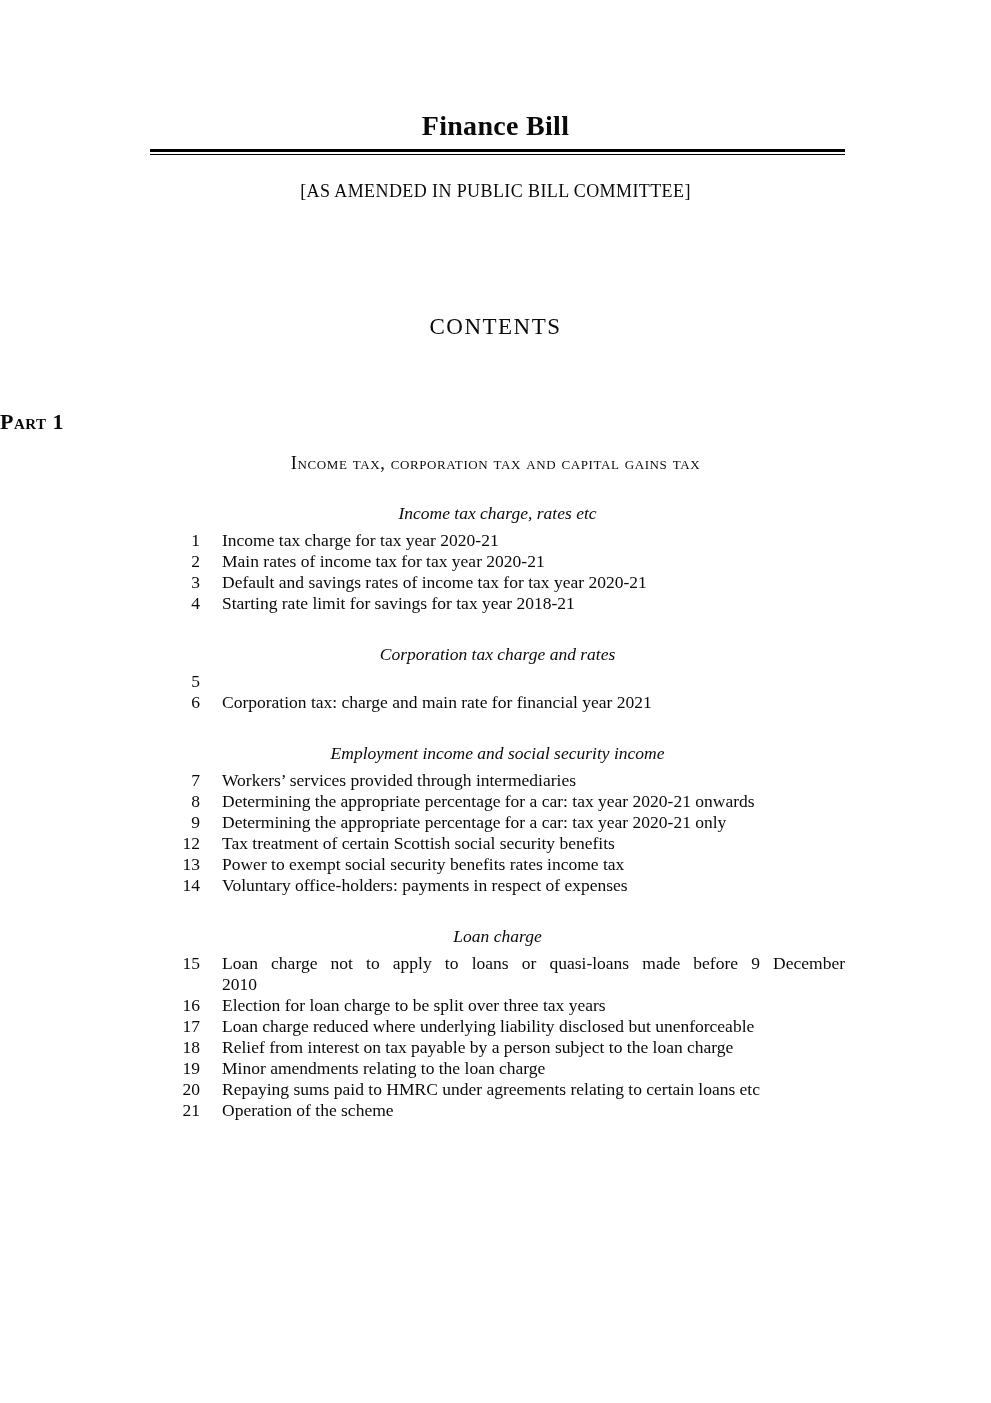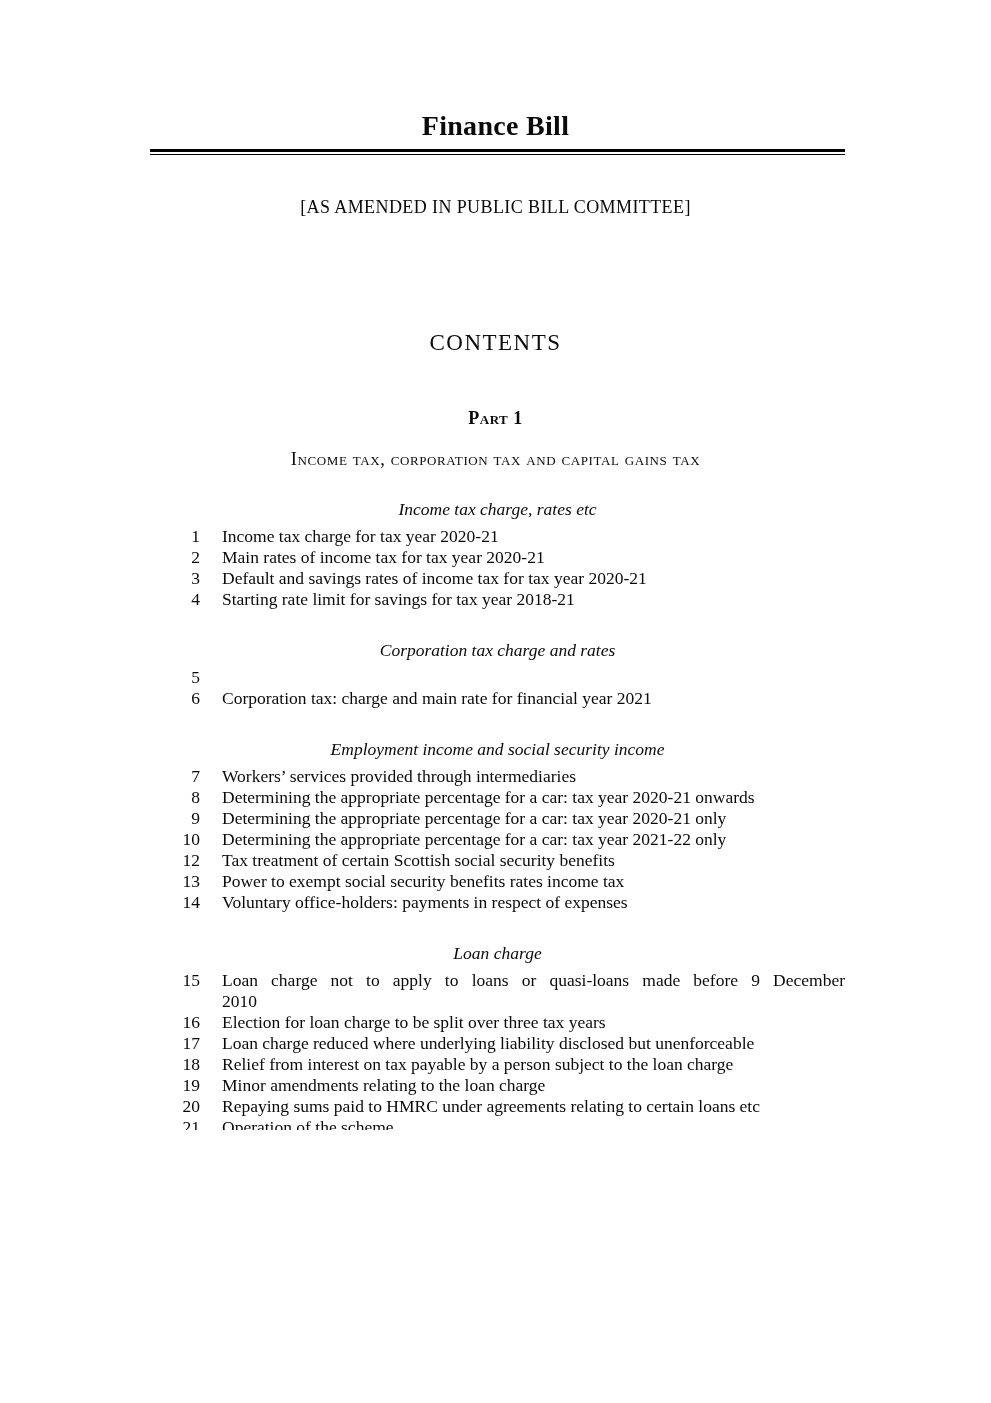--- a/index.html
+++ b/index.html
@@ -29,38 +29,38 @@
     line-height: 28px;
     letter-spacing: 0.3px;
   }
   .title-rule {
     margin: 9px 146px 0 150px;
     border-top: 3px solid #000;
     border-bottom: 1.4px solid #000;
     height: 2px;
   }
   .subtitle {
-    margin-top: 42px;
+    margin-top: 26px;
     text-align: center;
     font-size: 18px;
     line-height: 21px;
     letter-spacing: 0.4px;
   }
   .contents-heading {
     margin-top: 112px;
     text-align: center;
     font-size: 23px;
     line-height: 26px;
     letter-spacing: 1.5px;
     font-weight: normal;
   }
   .part-label {
-    margin-top: 52px;
-    text-align: center;
-    font-size: 18px;
+    margin-top: 72px;
+    text-align: left;
+    font-size: 22px;
     line-height: 20px;
     font-weight: bold;
     font-variant: small-caps;
     letter-spacing: 0.5px;
   }
   .part-heading {
     margin-top: 21px;
     text-align: center;
     font-size: 18.5px;
     line-height: 20px;
@@ -174,24 +174,20 @@
   <div class="toc-item">
     <div class="toc-item-num">8</div>
     <div class="toc-item-text">Determining the appropriate percentage for a car: tax year 2020-21 onwards</div>
   </div>
 
   <div class="toc-item">
     <div class="toc-item-num">9</div>
     <div class="toc-item-text">Determining the appropriate percentage for a car: tax year 2020-21 only</div>
   </div>
 
-  <div class="toc-item">
-    <div class="toc-item-num">10</div>
-    <div class="toc-item-text">Determining the appropriate percentage for a car: tax year 2021-22 only</div>
-  </div>
 
 
   <div class="toc-item">
     <div class="toc-item-num">12</div>
     <div class="toc-item-text">Tax treatment of certain Scottish social security benefits</div>
   </div>
 
   <div class="toc-item">
     <div class="toc-item-num">13</div>
     <div class="toc-item-text">Power to exempt social security benefits rates income tax</div>

